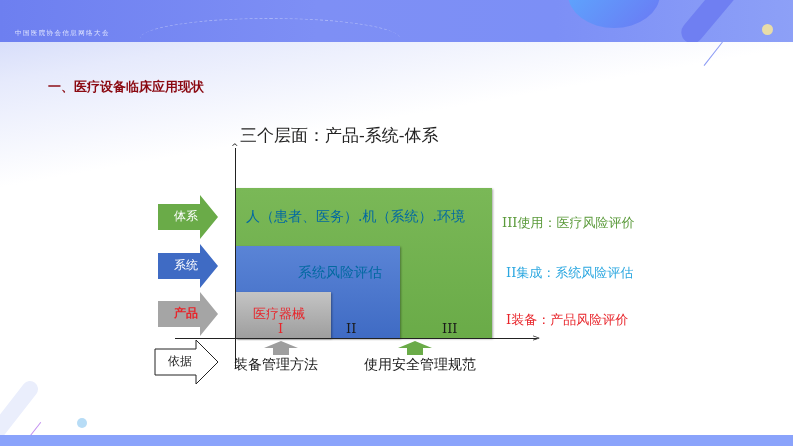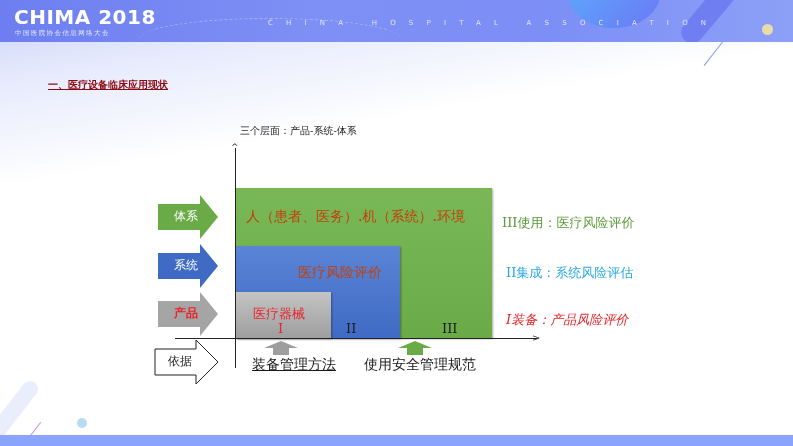--- a/index.html
+++ b/index.html
@@ -42,83 +42,81 @@
   .assoc {
     position: absolute; left: 268px; top: 19px; color: #dfe4ff;
     font-family: "DejaVu Sans", sans-serif; font-size: 7px; letter-spacing: 13.2px;
   }
   .deco-line {
     position: absolute; left: 722px; top: 42px; width: 1px; height: 30px;
     background: #8a9af5; transform: rotate(38deg); transform-origin: top;
   }
   .section-title {
     position: absolute; left: 48px; top: 78px; color: #8b0a12;
-    font-size: 10px; font-weight: bold; text-decoration: underline;
+    font-size: 13px; font-weight: bold;
   }
   .chart-title {
-    position: absolute; left: 240px; top: 124px; color: #222; font-size: 10px;
+    position: absolute; left: 240px; top: 124px; color: #222; font-size: 17px;
   }
   .axis-y { position: absolute; left: 235px; top: 148px; width: 1px; height: 220px; background: #222; }
   .axis-y-arrow { position: absolute; left: 231px; top: 143px; font-size: 9px; color: #222; line-height: 9px;}
   .axis-x { position: absolute; left: 175px; top: 338px; width: 362px; height: 1px; background: #222; }
   .axis-x-arrow { position: absolute; left: 532px; top: 332px; font-size: 10px; color: #222; line-height: 12px;}
   .box { position: absolute; box-shadow: 1px 1px 2px rgba(0,0,0,0.35); }
   .box-green { left: 236px; top: 188px; width: 256px; height: 150px; background: linear-gradient(180deg,#7ab857 0%, #6aab48 100%); }
   .box-blue { left: 236px; top: 246px; width: 164px; height: 92px; background: linear-gradient(180deg,#5a84d6 0%, #3f6bc4 100%); }
   .box-gray { left: 236px; top: 292px; width: 95px; height: 46px; background: linear-gradient(180deg,#c4c4c4 0%, #9e9e9e 100%); }
-  .box-text { position: absolute; font-size: 14px; color: #c2410c; white-space: nowrap; }
+  .box-text { position: absolute; font-size: 14px; color: #0369a1; white-space: nowrap; }
   .t-green { left: 246px; top: 208px; }
   .t-blue { left: 298px; top: 264px; }
   .t-gray { left: 253px; top: 305px; color: #e8242a; font-size: 13px; font-family: Liberation Serif, serif; }
   .roman { position: absolute; font-size: 13px; }
   .r1 { left: 278px; top: 321px; color: #e8242a; }
   .r2 { left: 346px; top: 321px; color: #1a1a1a; }
   .r3 { left: 442px; top: 321px; color: #1a1a1a; }
   .side-arrow { position: absolute; width: 62px; height: 30px; }
   .side-arrow .label { position: absolute; left: 6px; top: 6px; width: 44px; text-align: center; font-size: 12px; }
   .legend { position: absolute; font-size: 13px; white-space: nowrap; }
   .lg3 { left: 502px; top: 214px; color: #5a9a3a; }
   .lg2 { left: 506px; top: 264px; color: #2ba7e0; }
-  .lg1 { left: 506px; top: 311px; color: #e8242a; font-style: italic; }
+  .lg1 { left: 506px; top: 311px; color: #e8242a; }
   .up-arrow { position: absolute; width: 34px; height: 14px; }
   .basis-label { position: absolute; font-size: 14px; color: #1a1a1a; white-space: nowrap; }
   .footer {
     position: absolute; left: 0; top: 435px; width: 793px; height: 11px; background: #8aa3fb;
   }
   .deco-bar {
     position: absolute; left: -10px; top: 370px; width: 16px; height: 120px; border-radius: 8px;
     background: #eaeefc; transform: rotate(38deg);
   }
   .deco-dot { position: absolute; left: 77px; top: 418px; width: 10px; height: 10px; border-radius: 50%; background: #b7dcf6; }
   .deco-purple { position: absolute; left: 28px; top: 418px; width: 1px; height: 40px; background: #c28ef0; transform: rotate(38deg); }
 </style>
 </head>
 <body>
 
 <div class="header">
   <div class="wave"></div>
   <div class="blob"></div>
   <div class="stripe"></div>
   <div class="dot"></div>
-  <div class="logo">CHIMA 2018</div>
   <div class="logo-sub">中国医院协会信息网络大会</div>
-  <div class="assoc">CHINA HOSPITAL ASSOCIATION</div>
 </div>
 <div class="deco-line"></div>
 
 <div class="section-title">一、医疗设备临床应用现状</div>
 
 <div class="chart-title">三个层面：产品-系统-体系</div>
 
 <div class="box box-green"></div>
 <div class="box box-blue"></div>
 <div class="box box-gray"></div>
 
 <div class="box-text t-green">人（患者、医务）.机（系统）.环境</div>
-<div class="box-text t-blue">医疗风险评价</div>
+<div class="box-text t-blue">系统风险评估</div>
 <div class="box-text t-gray">医疗器械</div>
 
 <div class="roman r1">I</div>
 <div class="roman r2">II</div>
 <div class="roman r3">III</div>
 
 <div class="axis-y"></div>
 <div class="axis-y-arrow">^</div>
 <div class="axis-x"></div>
 <div class="axis-x-arrow">&gt;</div>
@@ -151,19 +149,19 @@
 <div class="legend lg3">III使用：医疗风险评价</div>
 <div class="legend lg2">II集成：系统风险评估</div>
 <div class="legend lg1">I装备：产品风险评价</div>
 
 <svg class="up-arrow" style="left:264px; top:341px;" viewBox="0 0 34 14">
   <polygon points="17,0 34,7 25,7 25,14 9,14 9,7 0,7" fill="#9e9e9e"></polygon>
 </svg>
 <svg class="up-arrow" style="left:398px; top:341px;" viewBox="0 0 34 14">
   <polygon points="17,0 34,7 25,7 25,14 9,14 9,7 0,7" fill="#6aab48"></polygon>
 </svg>
-<div class="basis-label" style="left:252px; top:356px;text-decoration:underline;">装备管理方法</div>
+<div class="basis-label" style="left:234px; top:356px;">装备管理方法</div>
 <div class="basis-label" style="left:364px; top:356px;">使用安全管理规范</div>
 
 <div class="deco-bar"></div>
 <div class="deco-purple"></div>
 <div class="deco-dot"></div>
 <div class="footer"></div>
 
 </body></html>

